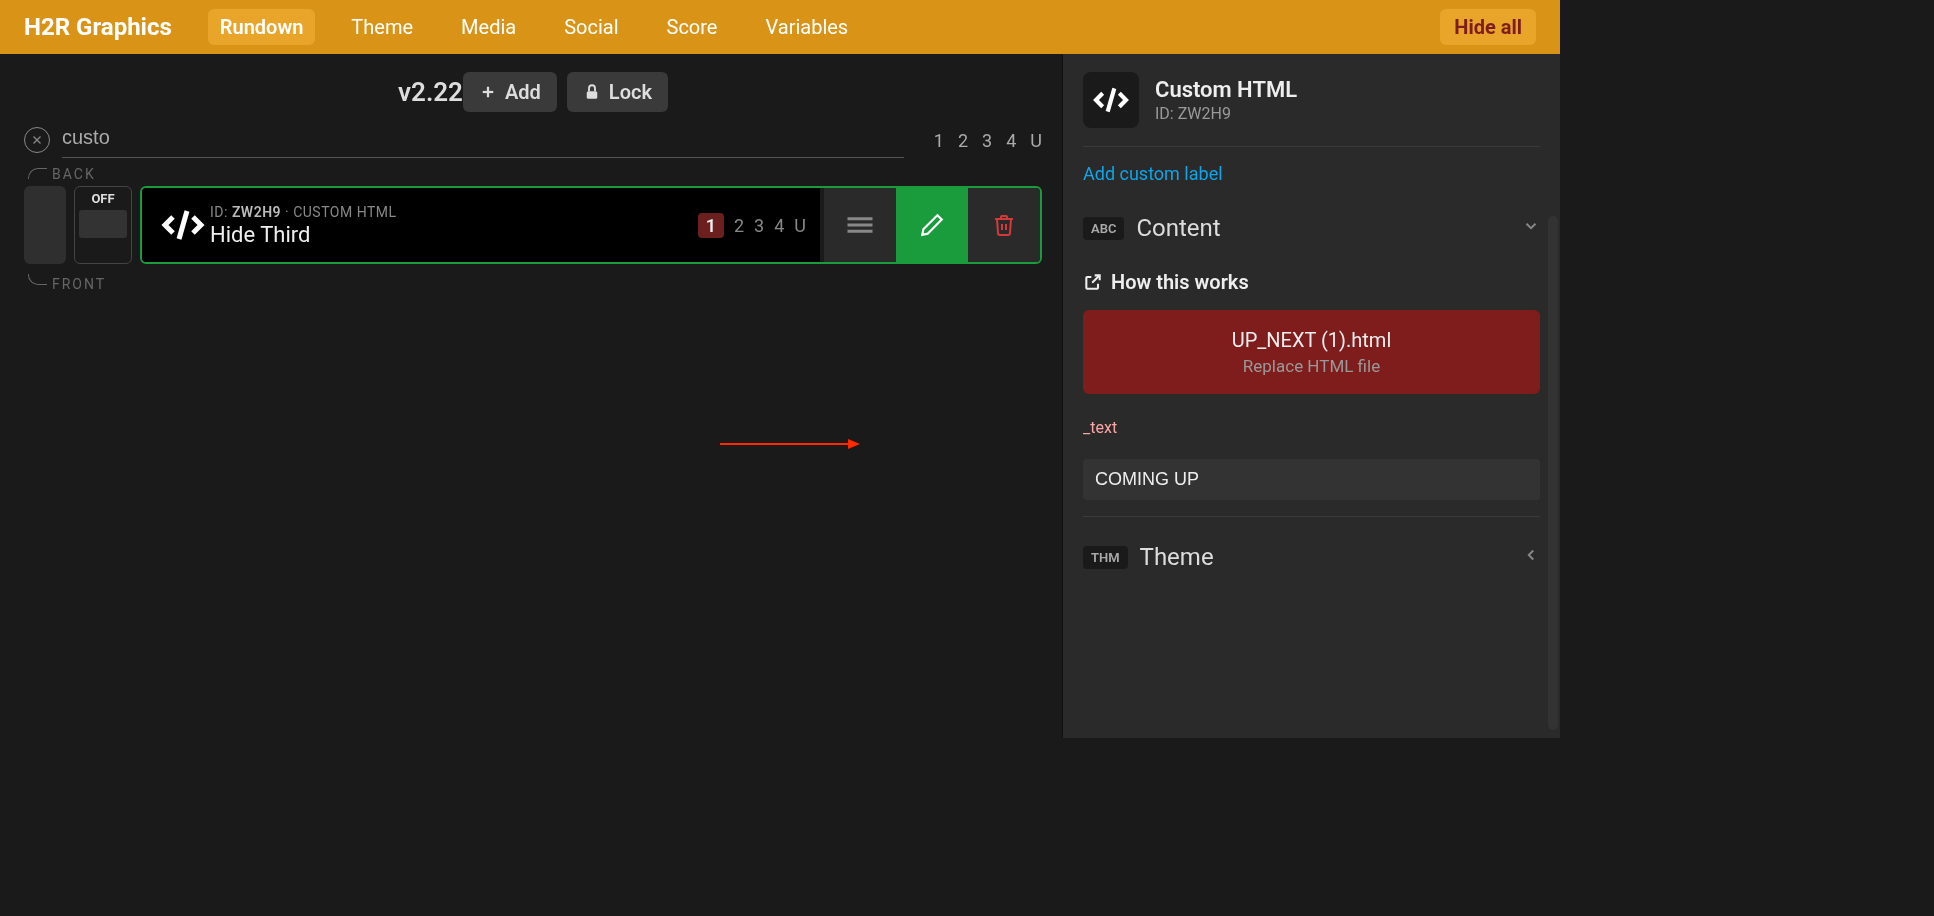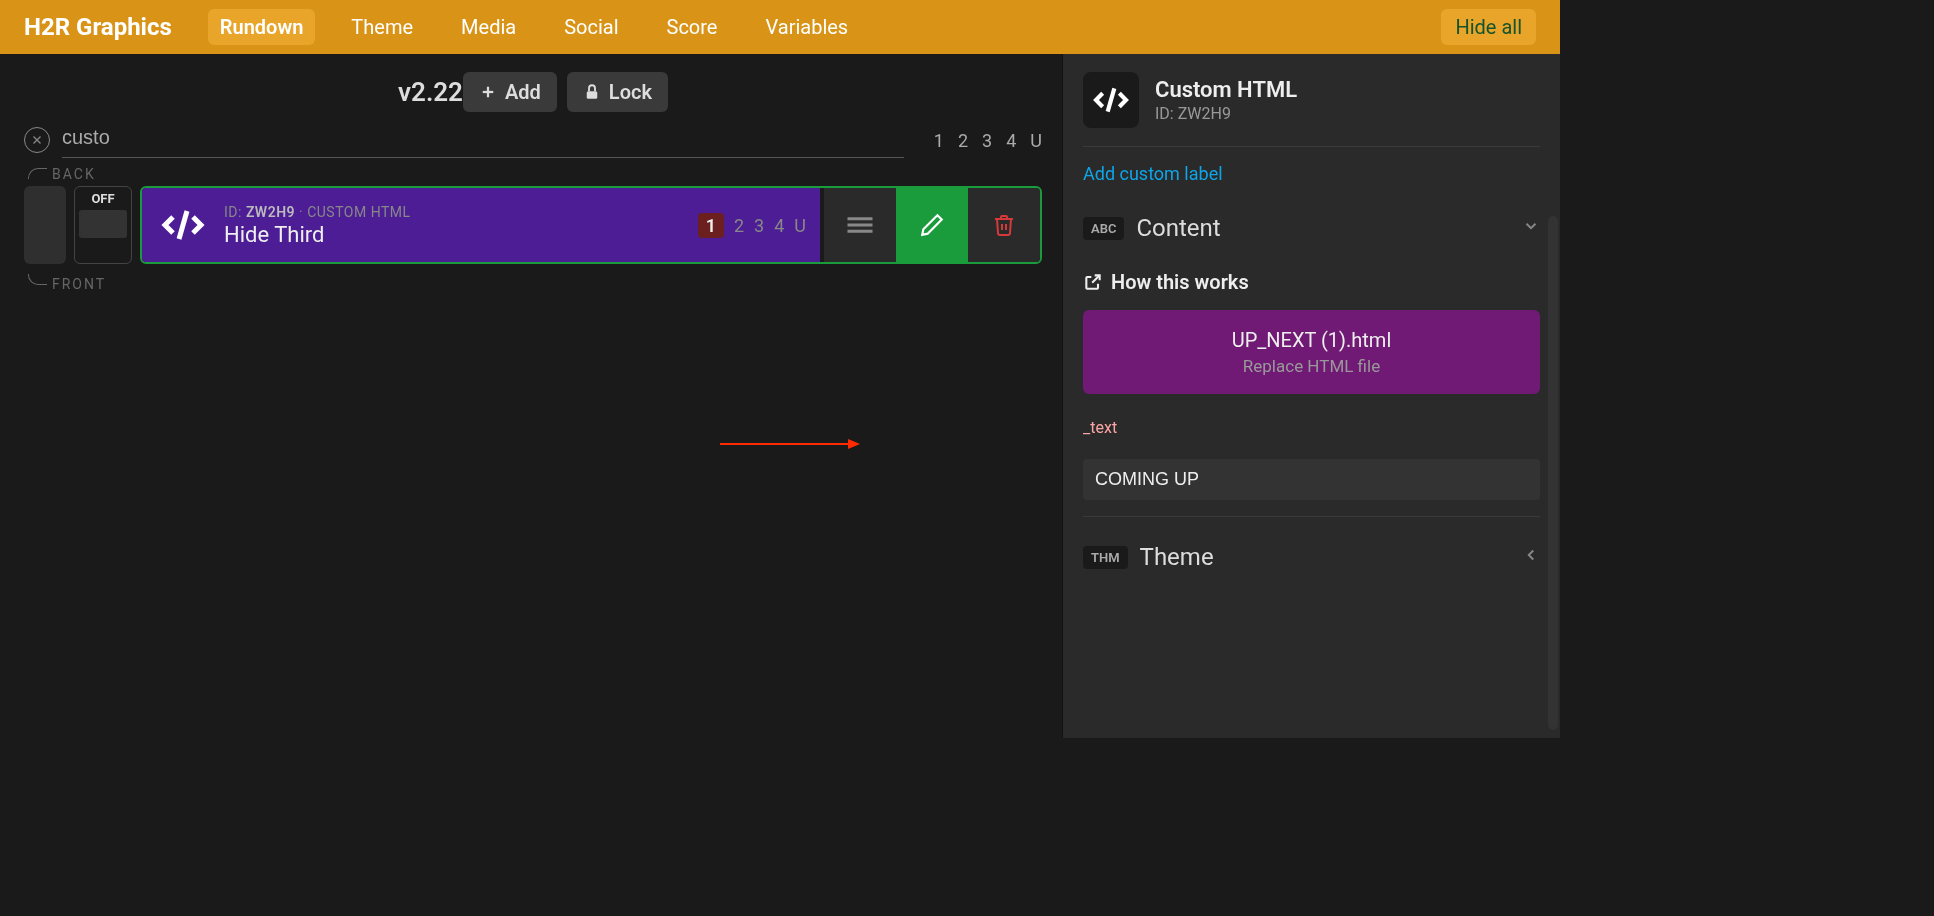--- a/index.html
+++ b/index.html
@@ -32,23 +32,23 @@
     color: #fff;
     font-size: 20px;
     cursor: pointer;
     padding: 6px 12px;
     border-radius: 6px;
   }
   .nav-tab.active { background: #e8a52a; font-weight: 600; }
   .topbar-spacer { flex: 1; }
   .hide-all {
     background: #e8a52a;
-    color: #14532d;
+    color: #7f1d1d;
     font-size: 20px;
-    font-weight: 400;
+    font-weight: 700;
     padding: 6px 14px;
     border-radius: 6px;
     cursor: pointer;
   }
 
   
   .main { display: flex; height: calc(100% - 54px); }
   .left { flex: 1; padding: 18px 20px 0 24px; position: relative; }
   .right {
     width: 498px;
@@ -146,21 +146,21 @@
   .item-card {
     flex: 1;
     display: flex;
     border: 2px solid #1a9c3c;
     border-radius: 6px;
     overflow: hidden;
     background: #2a2a2a;
   }
   .item-main {
     flex: 1; display: flex; align-items: center;
-    background: #4c1d95; padding: 10px 14px; gap: 14px;
+    background: #000000; padding: 10px 14px; gap: 0;
     border-right: 4px solid #1a1a1a;
   }
   .item-icon {
     width: 54px; height: 54px;
     display: flex; align-items: center; justify-content: center;
   }
   .item-icon svg { width: 48px; height: 48px; stroke: #fff; }
   .item-text { flex: 1; }
   .item-meta { font-size: 14px; color: #888; letter-spacing: 0.5px; }
   .item-meta .id { color: #bbb; font-weight: 600; }
@@ -213,21 +213,21 @@
   .section-chevron svg { width: 18px; height: 18px; stroke: #888; }
 
   .how-link {
     display: flex; align-items: center; gap: 8px;
     font-size: 20px; color: #eee; font-weight: 600;
     margin: 18px 0 16px 0; cursor: pointer;
   }
   .how-link svg { width: 20px; height: 20px; stroke: #eee; }
 
   .file-box {
-    background: #701a75; border-radius: 6px;
+    background: #7f1d1d; border-radius: 6px;
     padding: 18px; text-align: center; margin-bottom: 24px;
     cursor: pointer;
   }
   .file-name { font-size: 20px; color: #eee; margin-bottom: 4px; }
   .file-sub { font-size: 17px; color: #999; }
 
   .field-label { color: #fca5a5; font-size: 16px; margin-bottom: 22px; }
   .text-input {
     width: 100%; background: #333; border: none; border-radius: 4px;
     padding: 10px 12px; color: #eee; font-size: 18px; outline: none;

